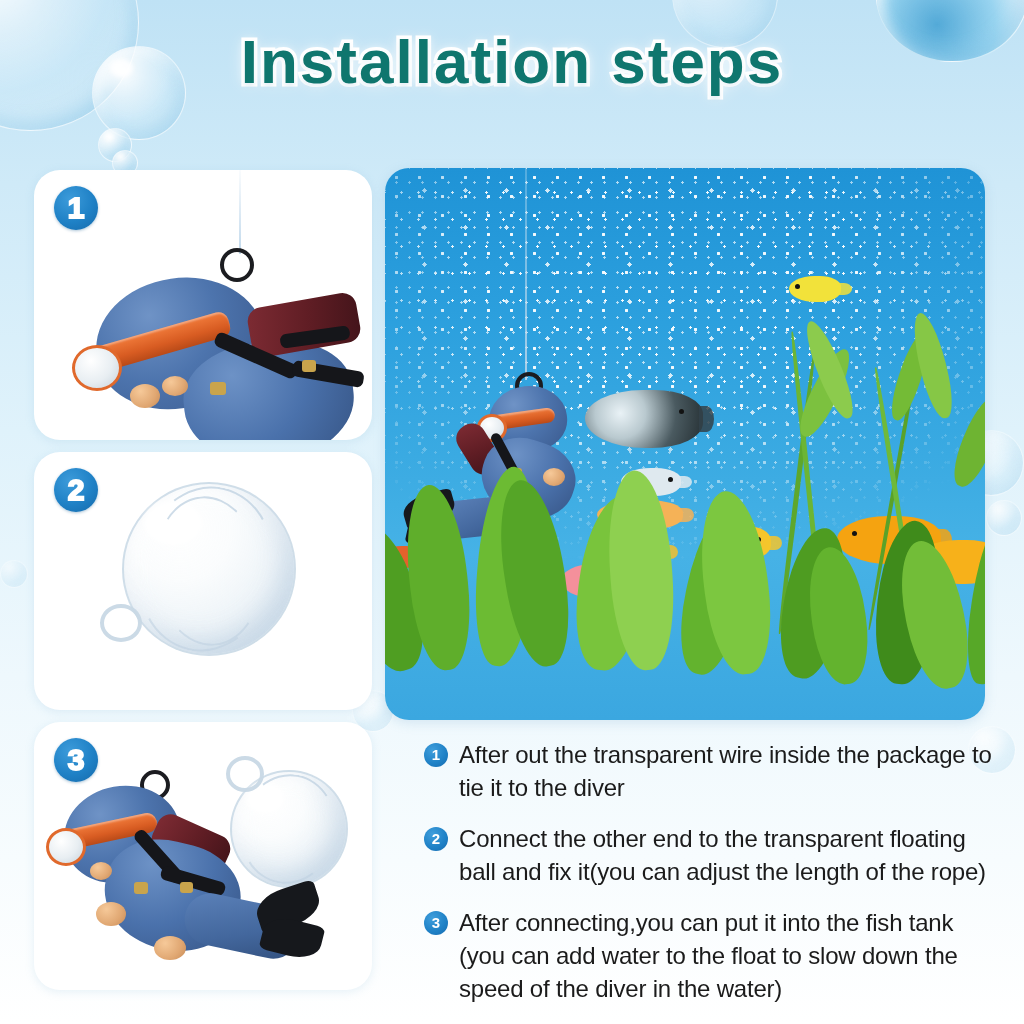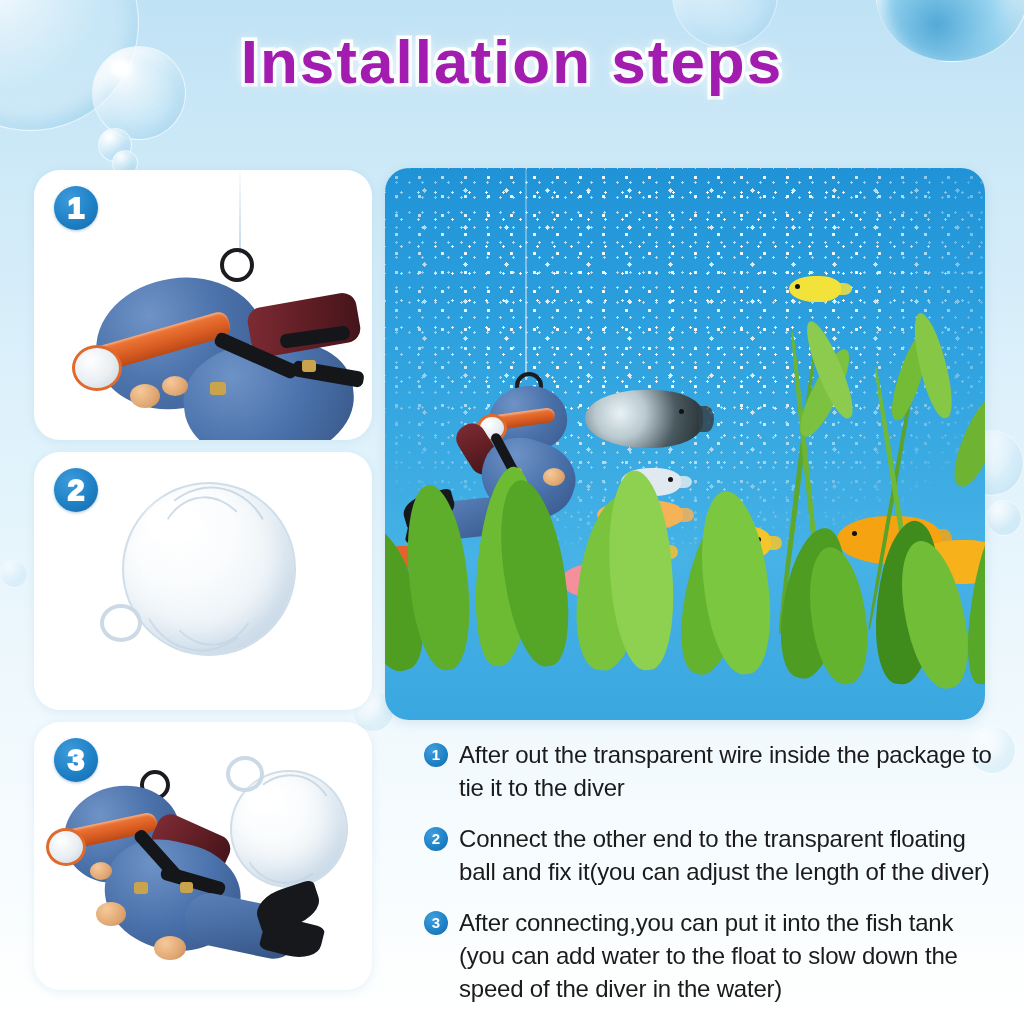--- a/index.html
+++ b/index.html
@@ -29,21 +29,21 @@
   #b8{left:986px;top:500px;width:34px;height:34px;opacity:.65;}
   #b9{left:352px;top:690px;width:40px;height:40px;opacity:.55;}
   #b10{left:300px;top:726px;width:22px;height:22px;opacity:.5;}
   #b11{left:968px;top:726px;width:46px;height:46px;opacity:.55;}
   #b12{left:0px;top:560px;width:26px;height:26px;opacity:.45;}
 
   
   .title{
     position:absolute;left:0;right:0;top:26px;text-align:center;
     font-size:62px;font-weight:700;letter-spacing:2px;
-    color:#a21caf;
+    color:#0f766e;
     -webkit-text-stroke:7px #ffffff;
     paint-order:stroke fill;
     text-shadow:0 0 10px rgba(255,255,255,.95),0 0 18px rgba(255,255,255,.8),0 3px 4px rgba(140,190,220,.35);
   }
 
   
   .card{position:absolute;left:34px;width:338px;background:#ffffff;border-radius:26px;
         box-shadow:0 2px 10px rgba(120,175,210,.18);overflow:hidden;}
   #card1{top:170px;height:270px;}
   #card2{top:452px;height:258px;}
@@ -281,19 +281,19 @@
   </div>
 </div>
 
 <div class="steps">
   <div class="step">
     <div class="snum">1</div>
     <div class="stext">After out the transparent wire inside the package to tie it to the diver</div>
   </div>
   <div class="step">
     <div class="snum">2</div>
-    <div class="stext">Connect the other end to the transparent floating ball and fix it(you can adjust the length of the diver)</div>
+    <div class="stext">Connect the other end to the transparent floating ball and fix it(you can adjust the length of the rope)</div>
   </div>
   <div class="step">
     <div class="snum">3</div>
     <div class="stext">After connecting,you can put it into the fish tank (you can add water to the float to slow down the speed of the diver in the water)</div>
   </div>
 </div>
 
 </body></html>

